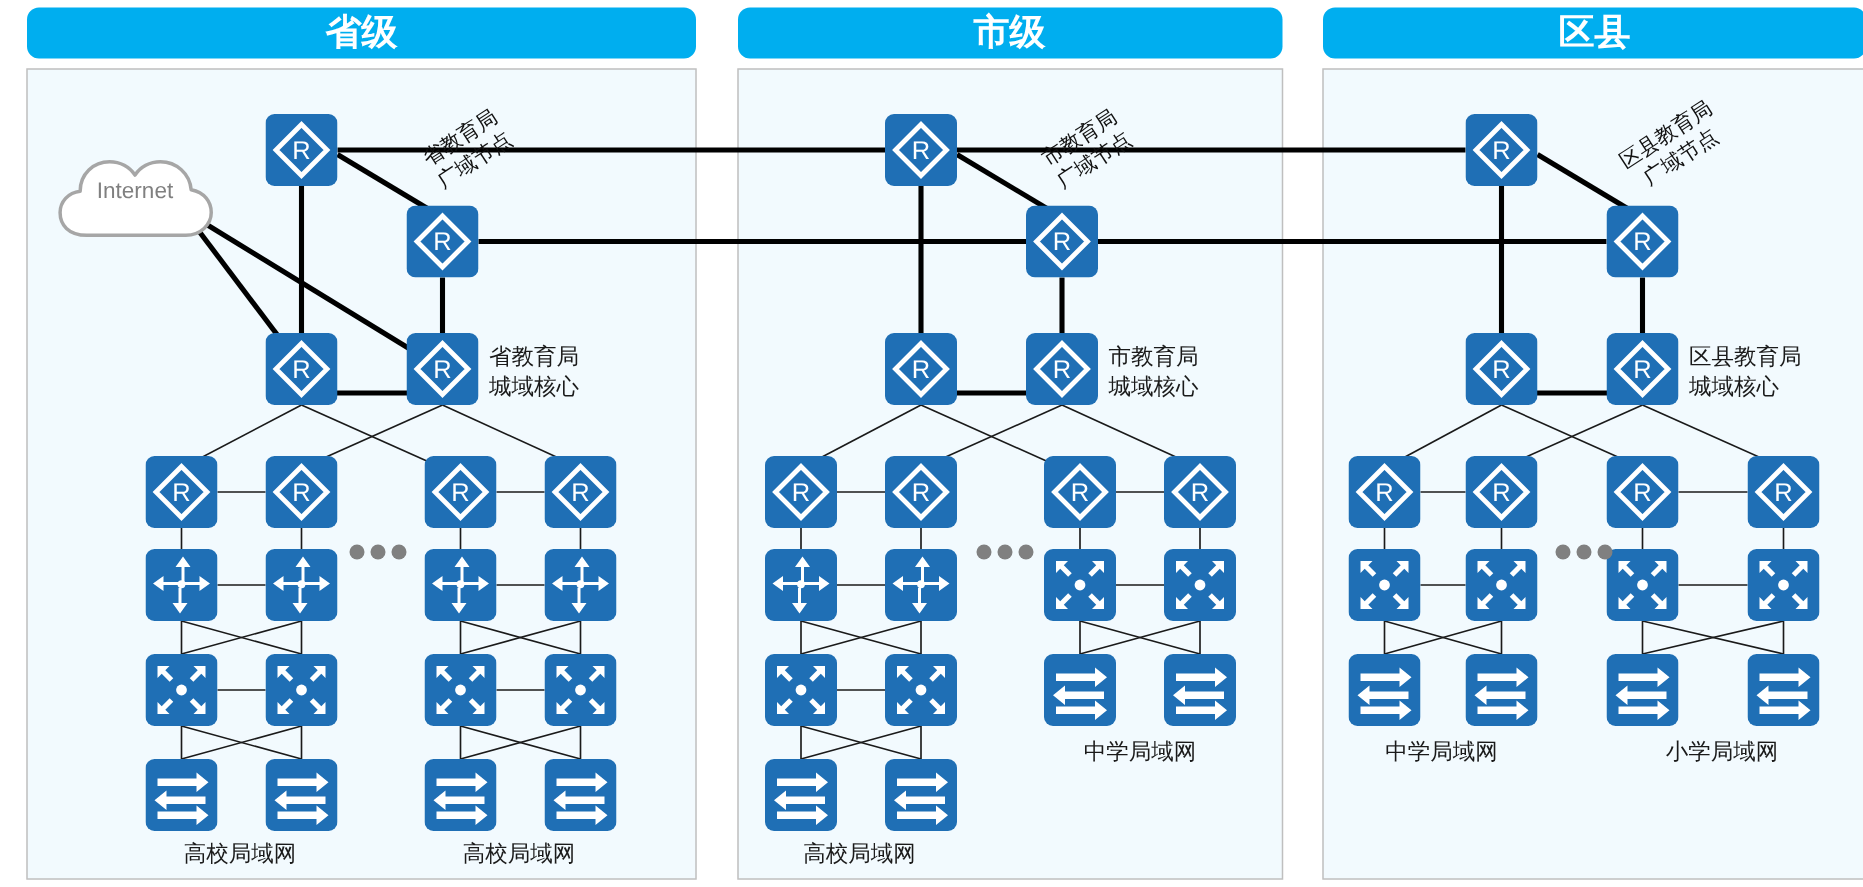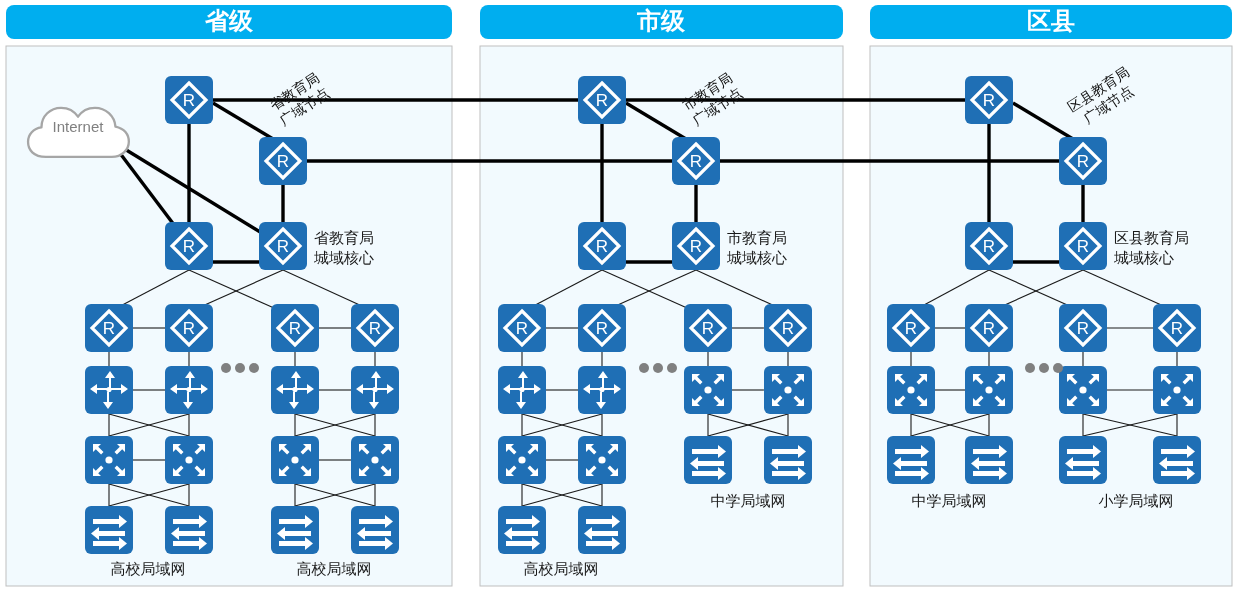--- a/index.html
+++ b/index.html
@@ -1,21 +1,21 @@
 <!DOCTYPE html>
 <html><head>
 <meta charset="utf-8">
 <style>
   html,body{margin:0;padding:0;background:#ffffff;}
   body{
     width:1242px;height:591px;
     font-family:"Liberation Sans","DejaVu Sans",sans-serif;
     overflow:hidden;position:relative;
   }
-  #stage{position:absolute;left:0;top:0;width:988px;height:591px;}
+  #stage{position:absolute;left:12px;top:0;width:988px;height:591px;}
   svg#diagram{position:absolute;left:0;top:0;width:1242px;height:591px;display:block;}
   .hdr-text{
     font-size:24px;font-weight:bold;fill:#ffffff;
     text-anchor:middle;dominant-baseline:middle;
   }
   .node-label{
     font-size:15px;fill:#1a1a1a;text-anchor:middle;dominant-baseline:middle;
   }
   .node-label-left{
     font-size:15px;fill:#1a1a1a;text-anchor:start;dominant-baseline:middle;

